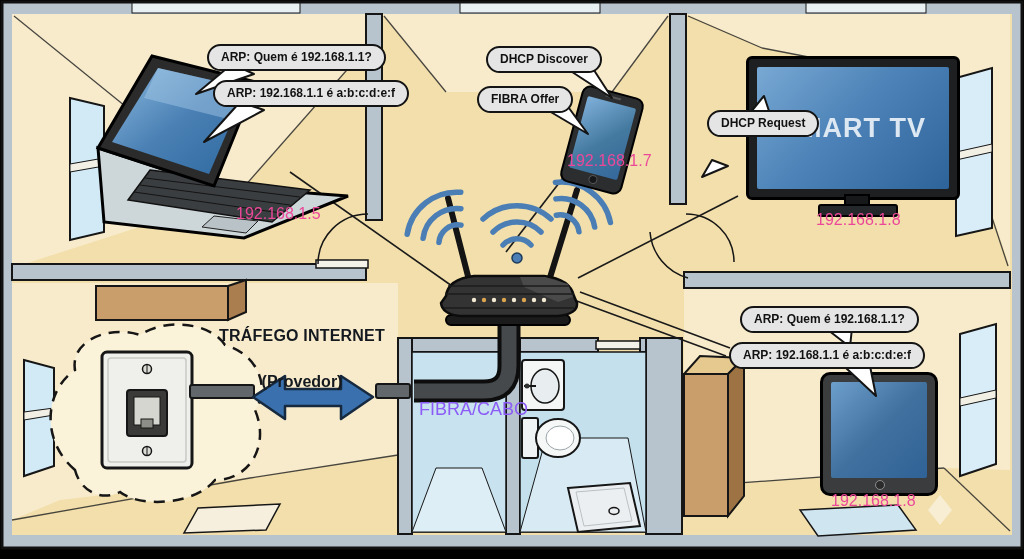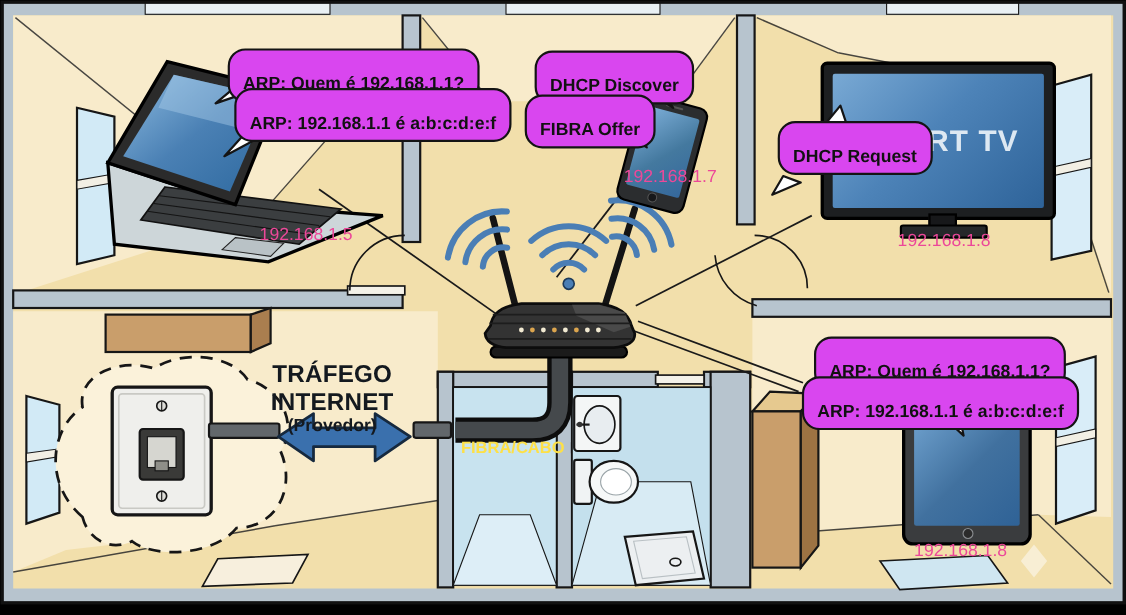--- a/index.html
+++ b/index.html
@@ -2,27 +2,27 @@
 <html><head>
 <meta charset="utf-8">
 <style>
   html,body{margin:0;padding:0;background:#000;}
   #stage{position:relative;width:1024px;height:559px;background:#000;overflow:hidden;
          font-family:"Liberation Sans",sans-serif;}
   #stage svg{position:absolute;left:0;top:0;}
   #base-svg{z-index:1;}
   #tail-svg{z-index:3;}
   .dev{position:absolute;z-index:2;}
-  .bubble{position:absolute;z-index:4;background:#d946ef;border:2.5px solid #141414;border-radius:16px;
-          padding:21px 12px 4px;font-size:16px;font-weight:600;color:#111;white-space:nowrap;line-height:1.25;}
+  .bubble{position:absolute;z-index:4;background:#e5e5e5;border:2.5px solid #141414;border-radius:16px;
+          padding:4px 12px 4px;font-size:12px;font-weight:600;color:#111;white-space:nowrap;line-height:1.25;}
   .iplabel{position:absolute;z-index:4;font-size:16px;color:#ec4899;white-space:nowrap;}
   .caption{position:absolute;z-index:4;color:#14191f;text-align:center;}
-  .caption .l1{font-size:22px;font-weight:bold;letter-spacing:.2px;}
-  .caption .l2{font-size:16px;font-weight:bold;}
-  .fibra{position:absolute;z-index:4;font-size:15px;font-weight:700;color:#fde047;white-space:nowrap;}
+  .caption .l1{font-size:16px;font-weight:bold;letter-spacing:.2px;}
+  .caption .l2{font-size:16px;font-weight:bold;margin-top:28px;}
+  .fibra{position:absolute;z-index:4;font-size:18px;font-weight:400;color:#8b5cf6;white-space:nowrap;}
   
   .tvframe{left:746px;top:56px;width:208px;height:138px;background:#1d1f21;border:3px solid #000;border-radius:6px;}
   .tvscreen{position:absolute;left:8px;top:8px;right:8px;bottom:8px;border-radius:2px;
             background:linear-gradient(135deg,#79a9d4 0%,#4d83b8 45%,#2e6399 100%);
             display:flex;align-items:center;justify-content:center;}
   .tvtext{font-size:27px;font-weight:bold;color:#dde8f2;letter-spacing:1px;}
   .tvneck{left:844px;top:194px;width:22px;height:12px;background:#17181a;border:2px solid #000;}
   .tvbase{left:818px;top:204px;width:76px;height:9px;background:#25282a;border:2px solid #000;border-radius:3px;}
   
   .phone{left:570px;top:90px;width:60px;height:96px;background:#2b2d2f;border:2.5px solid #000;border-radius:9px;

